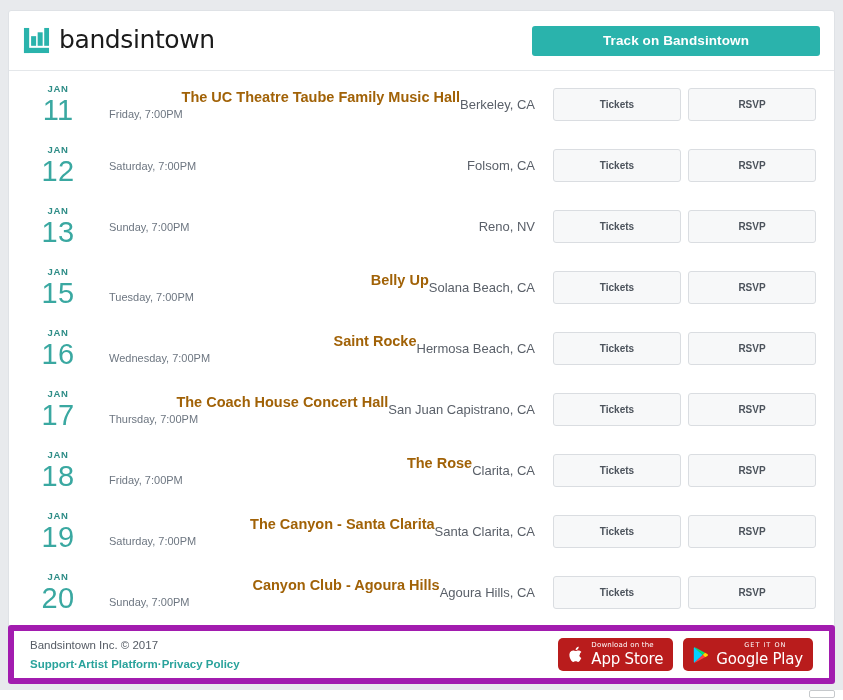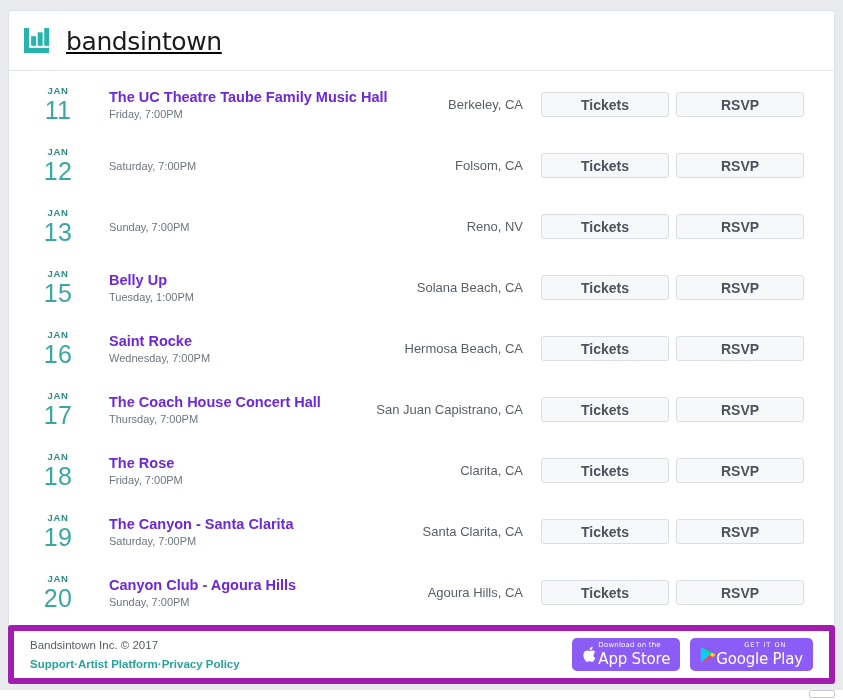--- a/index.html
+++ b/index.html
@@ -22,21 +22,21 @@
   }
 
   
   .card-header {
     height: 60px;
     border-bottom: 1px solid #e4e7ea;
     display: flex;
     align-items: center;
     padding: 0 14px 0 14px;
   }
-  .brand { display: flex; align-items: flex-end; gap: 16px; text-decoration: underline; }
+  .brand { display: flex; align-items: flex-start; gap: 9px; }
   .brand-mark { width: 27px; height: 27px; display: block; }
   .brand-word {
     font-size: 25px;
     font-weight: 500;
     color: #1b1b1b;
     letter-spacing: -0.4px;
     line-height: 1;
     font-family: "DejaVu Sans", sans-serif;
   }
   .track-btn {
@@ -47,21 +47,21 @@
     border: none;
     border-radius: 3px;
     font-size: 13.5px;
     font-weight: bold;
     font-family: "Liberation Sans", sans-serif;
     cursor: pointer;
     letter-spacing: 0.1px;
   }
 
   
-  .events { padding: 3px 16px 6px 0; }
+  .events { padding: 3px 4px 6px 0; }
   .event-row {
     height: 61px;
     display: flex;
     align-items: center;
     padding: 0 14px 0 14px;
   }
   .date-block {
     width: 78px;
     flex: 0 0 78px;
     text-align: center;
@@ -70,56 +70,57 @@
   }
   .date-month {
     font-size: 9.5px;
     font-weight: bold;
     color: #2d8c86;
     letter-spacing: 0.6px;
     display: block;
     margin-bottom: 2px;
   }
   .date-day {
-    font-size: 25px;
+    font-size: 29px;
     font-weight: 400;
     color: #3aa8a1;
     display: block;
     letter-spacing: 0.3px;
   }
   .event-info { flex: 1 1 auto; min-width: 0; padding-left: 8px; }
   .event-venue {
     font-size: 14.5px;
     font-weight: bold;
-    color: #6d28d9;
+    color: #a16207;
     line-height: 1.25;
     white-space: nowrap;
+    text-align: right;
   }
   .event-when {
     font-size: 11px;
     color: #6d7681;
     line-height: 1.35;
     margin-top: 1px;
     white-space: nowrap;
   }
   .event-city {
     flex: 0 0 auto;
     font-size: 13px;
     color: #5a6069;
     text-align: right;
     padding-right: 18px;
     white-space: nowrap;
   }
   .event-actions { flex: 0 0 auto; display: flex; gap: 7px; }
   .act-btn {
-    width: 128px; height: 25px;
+    width: 128px; height: 33px;
     background: #f7f8f9;
     border: 1px solid #dadde1;
     border-radius: 3px;
-    font-size: 14px;
+    font-size: 10px;
     font-weight: bold;
     color: #4c535c;
     font-family: "Liberation Sans", sans-serif;
     cursor: pointer;
   }
 
   
   .footer-card {
     position: absolute;
     left: 8px; top: 625px;
@@ -133,25 +134,26 @@
   }
   .footer-left { line-height: 1.45; }
   .footer-copy { font-size: 11.5px; color: #555b64; }
   .footer-links { font-size: 11.5px; font-weight: bold; color: #2aa39c; margin-top: 2px; text-align: center; }
   .footer-links a { color: #2aa39c; text-decoration: none; }
   .footer-sep { color: #2aa39c; font-weight: bold; }
   .footer-right { margin-left: auto; display: flex; gap: 10px; align-items: center; }
 
   .store-badge {
     height: 33px;
-    background: #8b5cf6;
+    background: #b91c1c;
     border-radius: 5px;
     display: flex;
     align-items: center;
     padding: 0 10px;
+    gap: 7px;
     color: #ffffff;
     cursor: pointer;
   }
   .store-badge .glyph { display: flex; align-items: center; }
   .badge-text { line-height: 1.02; }
   .badge-small {
     display: block;
     font-size: 7px;
     letter-spacing: 0.2px;
     font-family: "DejaVu Sans", sans-serif;
@@ -203,20 +205,21 @@
           <svg viewBox="0 0 28 28" width="27" height="27" aria-hidden="true">
             <rect x="1" y="1" width="5.4" height="26" fill="#2ab3ac"></rect>
             <rect x="1" y="21.6" width="26" height="5.4" fill="#2ab3ac"></rect>
             <rect x="8.4" y="9.5" width="5.2" height="10" fill="#2ab3ac"></rect>
             <rect x="15.2" y="5.5" width="5.2" height="14" fill="#2ab3ac"></rect>
             <rect x="22" y="1" width="5" height="18.5" fill="#2ab3ac"></rect>
           </svg>
         </span>
         <span class="brand-word">bandsintown</span>
       </div>
+      <button class="track-btn">Track on Bandsintown</button>
     </div>
 
     <div class="events">
         <div class="event-row">
           <div class="date-block">
             <span class="date-month">JAN</span>
             <span class="date-day">11</span>
           </div>
           <div class="event-info">
             <div class="event-venue">The UC Theatre Taube Family Music Hall</div>
@@ -256,21 +259,21 @@
             <button class="act-btn">RSVP</button>
           </div>
         </div>
         <div class="event-row">
           <div class="date-block">
             <span class="date-month">JAN</span>
             <span class="date-day">15</span>
           </div>
           <div class="event-info">
             <div class="event-venue">Belly Up</div>
-            <div class="event-when">Tuesday, 1:00PM</div>
+            <div class="event-when">Tuesday, 7:00PM</div>
           </div>
           <div class="event-city">Solana Beach, CA</div>
           <div class="event-actions">
             <button class="act-btn">Tickets</button>
             <button class="act-btn">RSVP</button>
           </div>
         </div>
         <div class="event-row">
           <div class="date-block">
             <span class="date-month">JAN</span>

